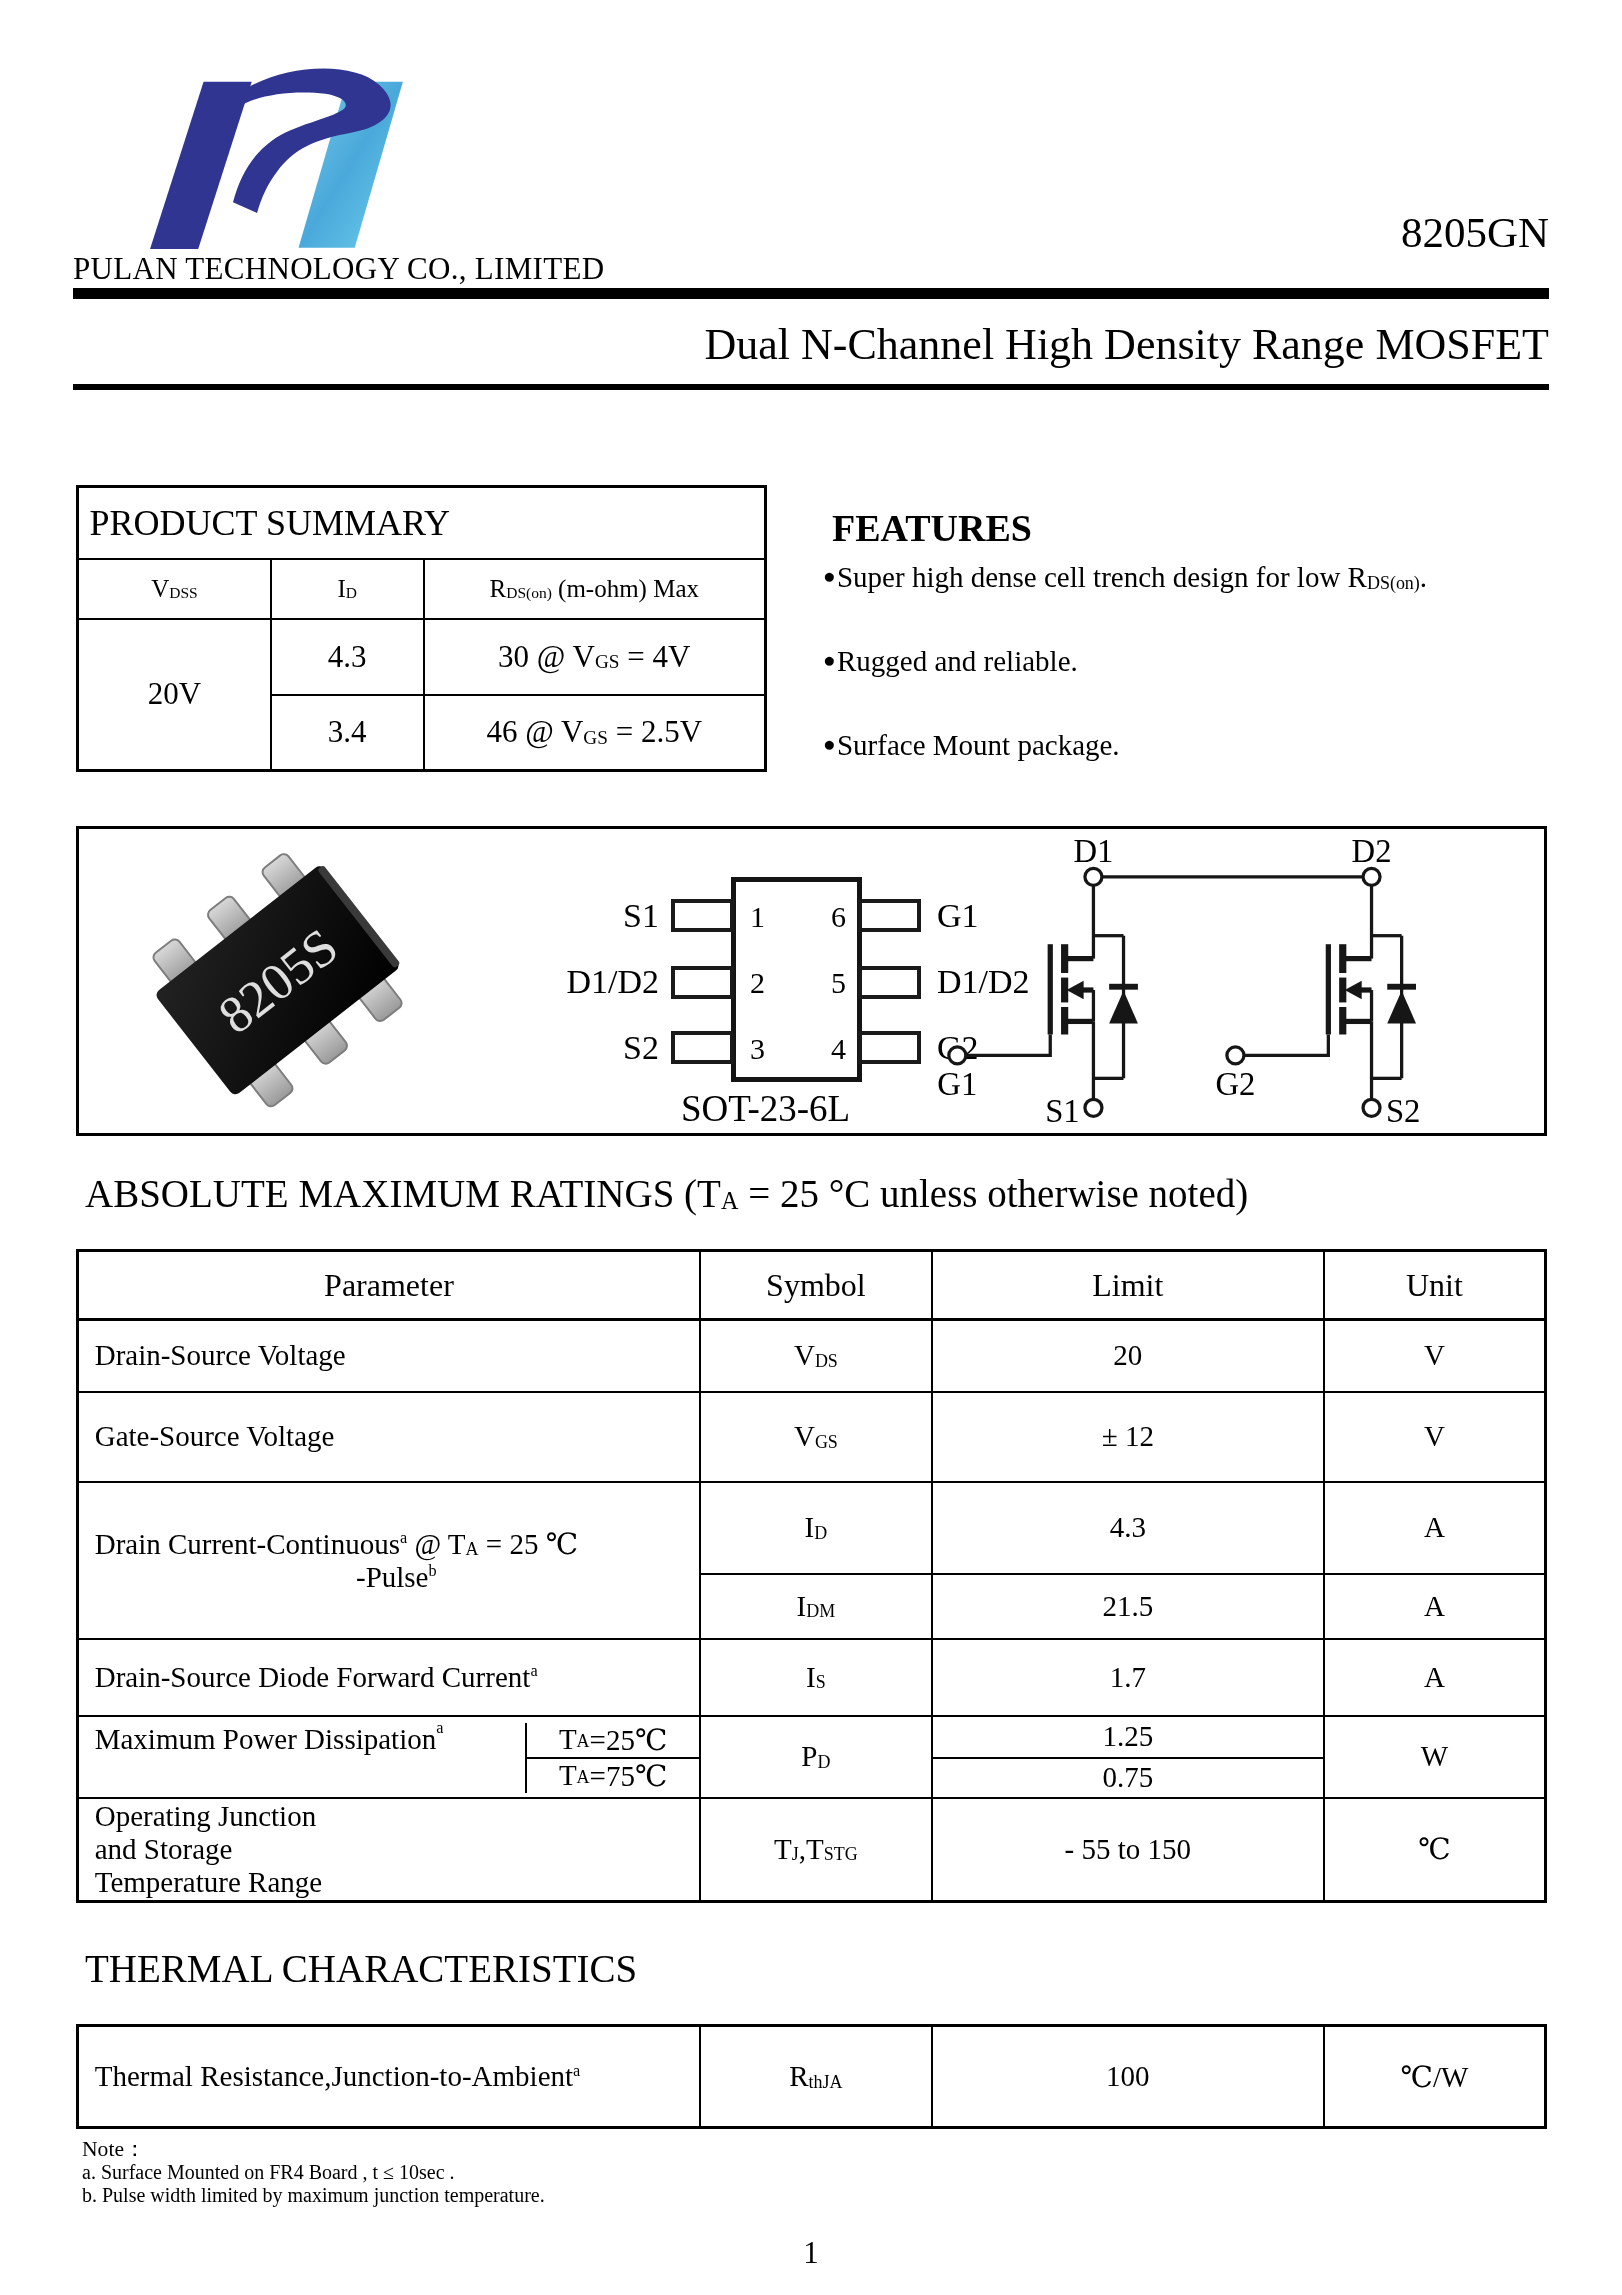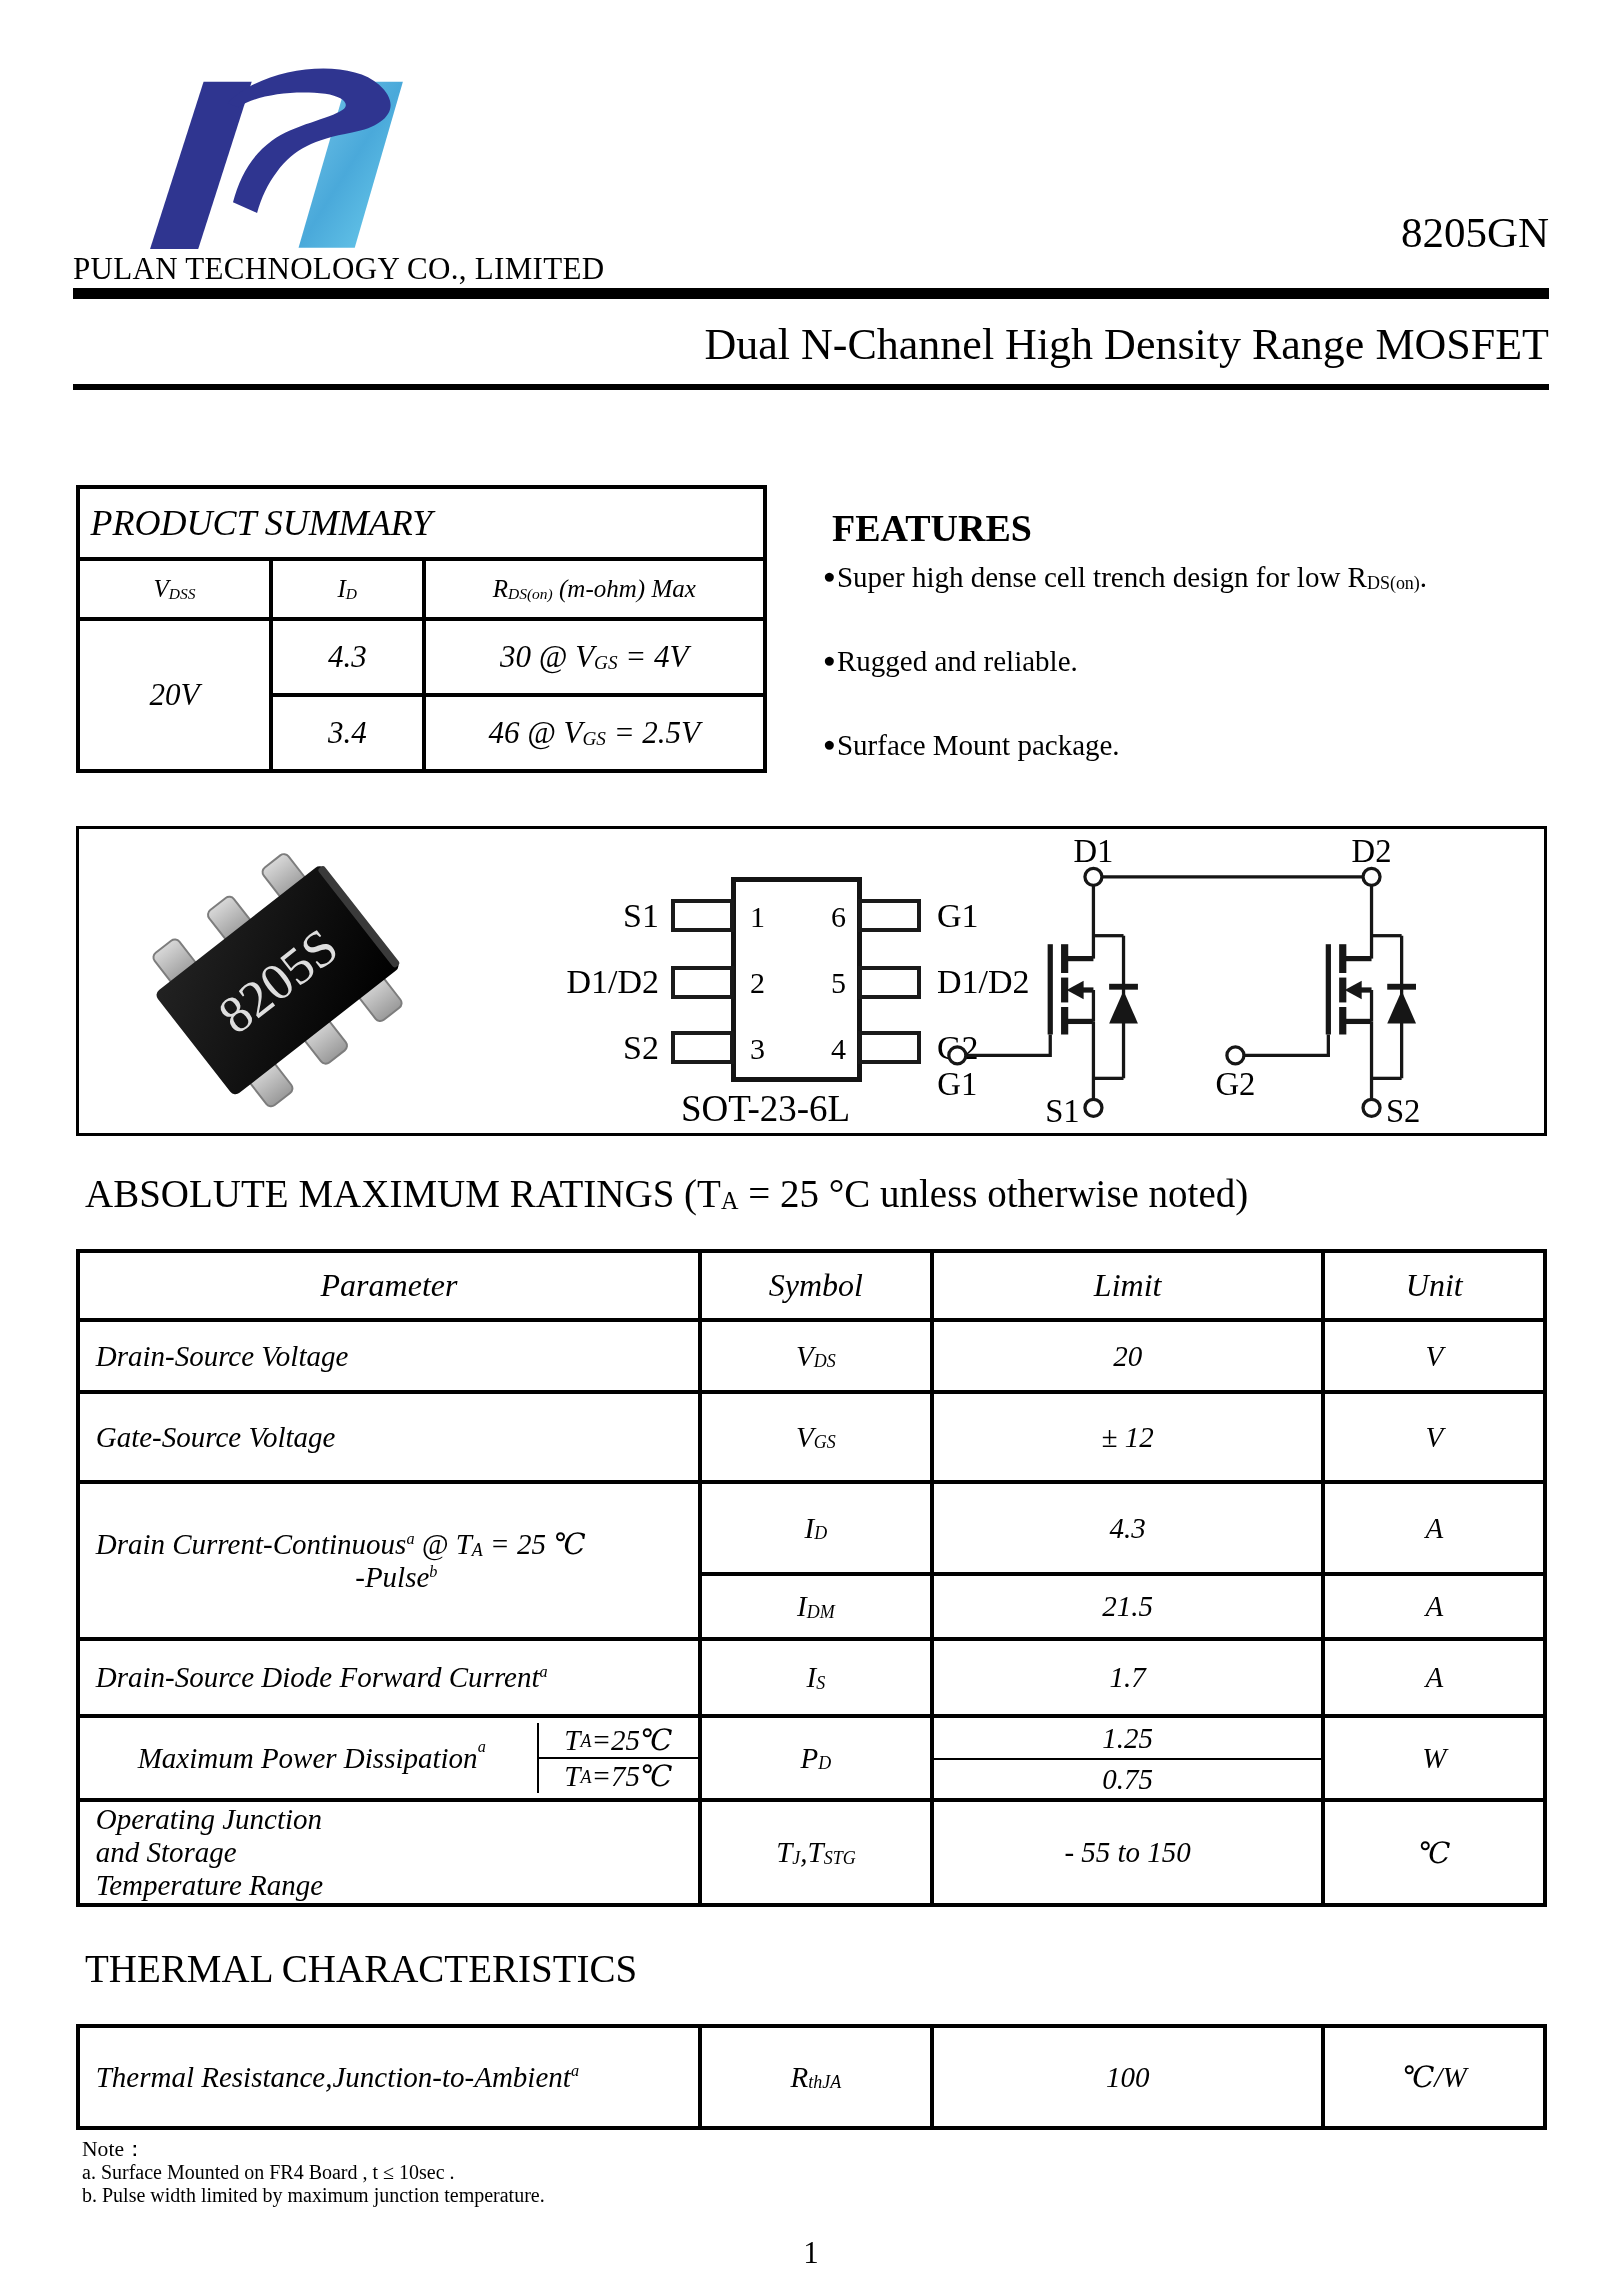--- a/index.html
+++ b/index.html
@@ -18,21 +18,21 @@
   
   .logo       { left:134px; top:42px; width:301px; height:216px; }
   .company    { left:73px; top:251px; font-size:31px; letter-spacing:0.3px; white-space:nowrap; }
   .partnum    { right:73px; top:208px; font-size:43px; text-align:right; }
   .rule-thick { left:73px; top:288px; width:1476px; height:10.5px; background:#000; }
   .doc-title  { right:73px; top:319px; font-size:44px; white-space:nowrap; }
   .rule-thin  { left:73px; top:384px; width:1476px; height:5.9px; background:#000; }
 
   
   table { border-collapse:collapse; table-layout:fixed; position:absolute; }
-  td { border:4px solid #000000; vertical-align:middle; font-size:29px;font-style:italic; }
+  td { border:2px solid #000000; vertical-align:middle; font-size:29px; }
   .center { text-align:center; }
   .param  { text-align:left; padding-left:15.7px; }
 
   
   .ps-table { left:76px; top:485px; width:691px; border:3.3px solid #000; }
   .ps-title td { height:72px; font-size:36px; padding-left:10.5px; }
   .ps-head  td { height:60px; font-size:25px; text-align:center; }
   .ps-row   td { height:76px; font-size:31px; text-align:center; }
 
   
@@ -63,21 +63,21 @@
   .r-vds td { height:72px; }
   .r-vgs td { height:90px; }
   .r-id  td { height:92px; }
   .r-idm td { height:65px; }
   .r-is  td { height:77px; }
   .r-pd  td { height:80px; }
   .r-tj  td { height:94px; }
   .id-line2 { text-align:center; }
 
   .pd-param { padding:0; }
-  .pd-flex  { display:flex; height:68px; align-items:center;padding-left:42px; }
+  .pd-flex  { display:flex; height:68px; align-items:flex-start; }
   .pd-label { flex:0 0 72%; display:flex; align-items:center; padding-left:15.7px; }
   .pd-conds { flex:1 1 auto; border-left:2px solid #000; display:flex; flex-direction:column; }
   .pd-cond  { flex:1; display:flex; align-items:center; justify-content:center; font-size:29px; }
   .pd-limit { padding:0; }
   .pd-lim   { height:40px; display:flex; align-items:center; justify-content:center; }
   .bt { border-top:2px solid #000; }
 
   
   .th-table { left:76px; top:2024px; width:1471px; border:3.3px solid #000; }
   .th-table td { height:102px; }

